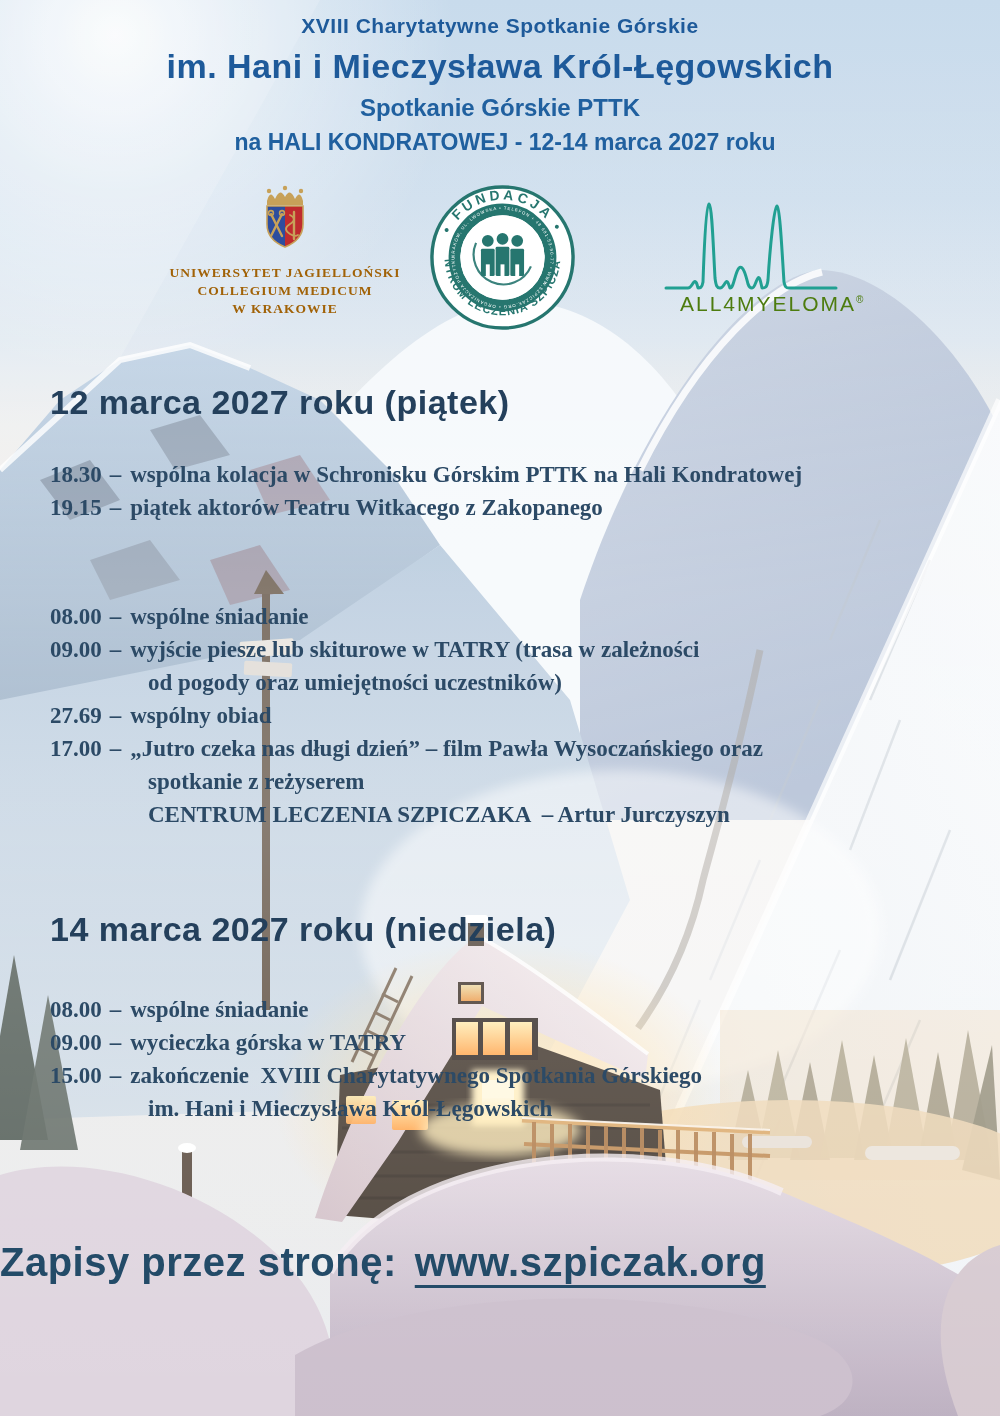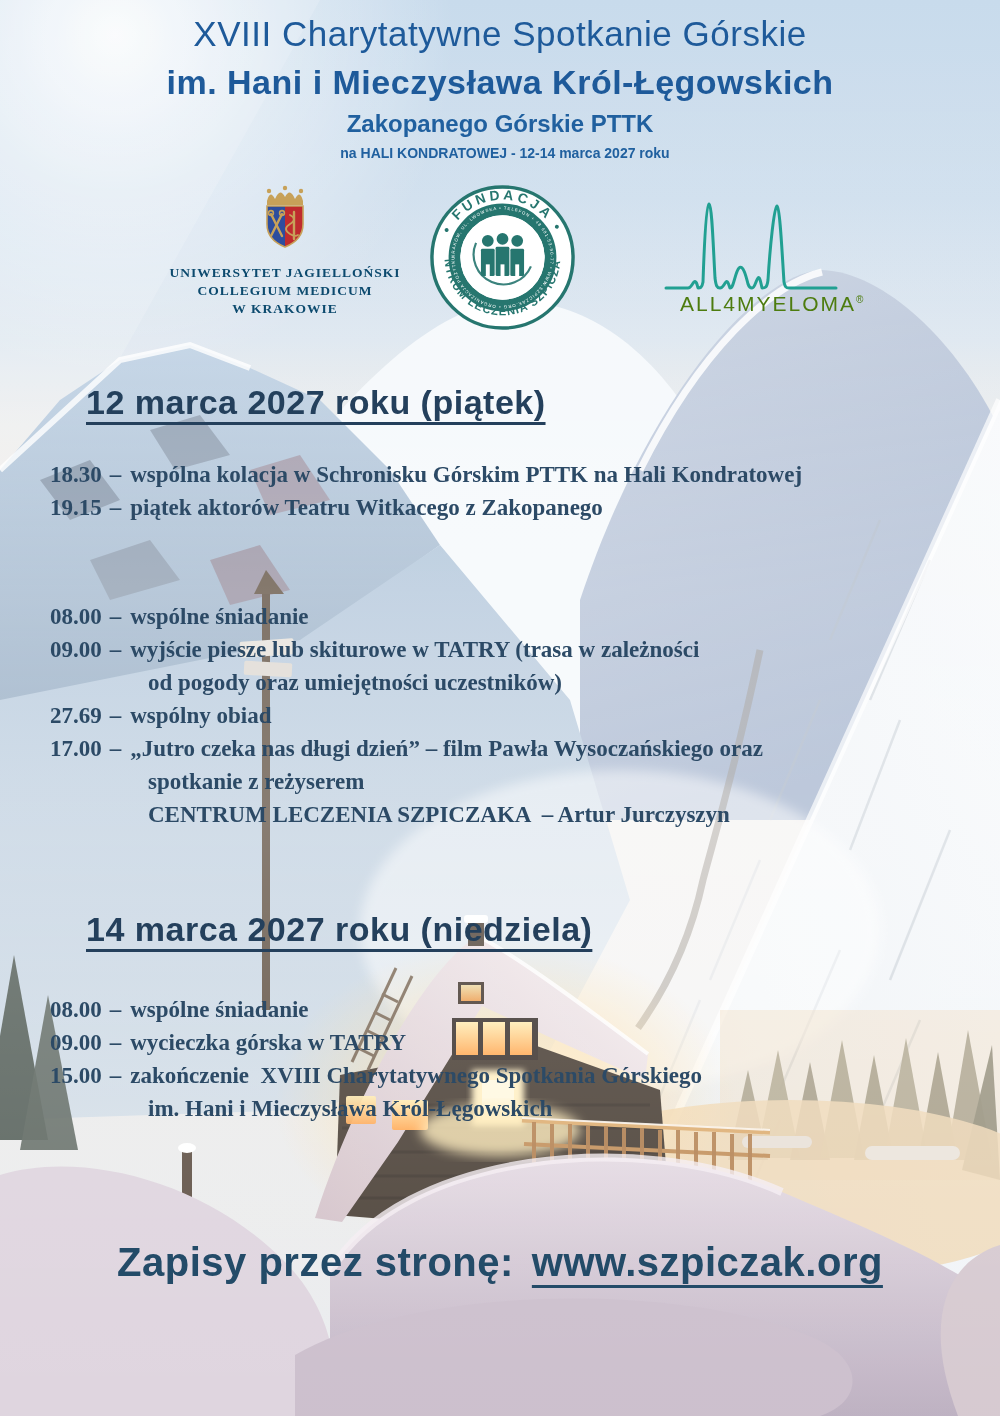--- a/index.html
+++ b/index.html
@@ -3,50 +3,50 @@
 <meta charset="utf-8">
 <style>
   html,body{margin:0;padding:0;}
   body{width:1000px;height:1416px;font-family:"Liberation Sans","DejaVu Sans",sans-serif;}
   .poster{position:relative;width:1000px;height:1416px;overflow:hidden;background:#dfe7ee;}
   .bg{position:absolute;inset:0;z-index:0;}
   .content{position:absolute;inset:0;z-index:2;}
 
   
   .titles{position:absolute;top:14px;left:0;width:100%;text-align:center;color:#1e5a9a;}
-  .title1{font-size:35px;font-weight:400;letter-spacing:.5px;}
+  .title1{font-size:21px;font-weight:700;letter-spacing:.5px;}
   .title2{font-size:34px;font-weight:700;letter-spacing:.5px;margin-top:9px;}
   .sub1{font-size:24px;font-weight:700;margin-top:8px;color:#20609f;}
-  .sub2{font-size:14px;font-weight:700;margin-top:7px;color:#20609f;padding-left:10px;}
+  .sub2{font-size:23px;font-weight:700;margin-top:7px;color:#20609f;padding-left:10px;}
 
   
   .uj{position:absolute;left:145px;top:184px;width:280px;text-align:center;}
   .uj .crest{display:block;margin:0 auto;}
   .uj .l{font-family:"Liberation Serif","DejaVu Serif",serif;font-weight:700;font-size:13.5px;
-         letter-spacing:1px;color:#0c4a6e;line-height:18px;}
+         letter-spacing:1px;color:#a16207;line-height:18px;}
   .seal{position:absolute;left:429px;top:184px;width:147px;height:147px;}
   .a4m{position:absolute;left:664px;top:192px;width:200px;}
   .a4m .label{font-size:21px;letter-spacing:2px;color:#4d7c0f;padding-left:16px;margin-top:-6px;}
   .a4m sup{font-size:10px;}
 
   
   .section{position:absolute;left:50px;right:20px;color:#2c4a66;}
   .heading{font-size:34px;font-weight:700;color:#24405c;letter-spacing:.5px;
-           text-decoration:underline;text-decoration-thickness:3px;text-underline-offset:8px;
-           display:inline-block;margin-left:36px;}
+           text-decoration-thickness:3px;text-underline-offset:8px;
+           display:inline-block;}
   .items{margin-top:36px;}
   .s2 .items{margin-top:44px;}
   .s3 .items{margin-top:44px;}
   .item{font-size:23px;font-weight:700;line-height:33px;white-space:pre-wrap;font-family:Liberation Serif, serif;}
   .item .time{margin-right:8px;}
   .item .sep{margin-right:9px;}
   .item.indent{padding-left:98px;}
 
   
-  .footer{position:absolute;top:1240px;left:0;width:100%;text-align:center;
+  .footer{position:absolute;top:1240px;left:0;width:100%;
           font-size:40px;font-weight:700;color:#234b68;letter-spacing:.5px;}
   .footer .link{text-decoration:underline;text-decoration-thickness:3px;text-underline-offset:9px;
           margin-left:18px;cursor:pointer;}
 </style>
 </head>
 <body>
 
 <div class="poster">
 
   <svg class="bg" viewBox="0 0 1000 1416" width="1000" height="1416" preserveAspectRatio="none" aria-hidden="true">
@@ -256,21 +256,21 @@
     </g>
 
     <rect width="1000" height="1416" fill="url(#haze)"></rect>
   </svg>
 
   <div class="content">
 
     <div class="titles">
       <div class="title1">XVIII Charytatywne Spotkanie Górskie</div>
       <div class="title2">im. Hani i Mieczysława Król-Łęgowskich</div>
-      <div class="sub1">Zakopanego Górskie PTTK</div>
+      <div class="sub1">Spotkanie Górskie PTTK</div>
       <div class="sub2">na HALI KONDRATOWEJ - 12-14 marca 2027 roku</div>
     </div>
 
     <div class="uj">
       <svg class="crest" width="92" height="80" viewBox="0 0 92 80">
         <defs>
             <clipPath id="shieldClip">
               <path d="M28 22 h36 v18 c0 12 -8 19 -18 23 c-10 -4 -18 -11 -18 -23 Z"></path>
             </clipPath>
           </defs>

